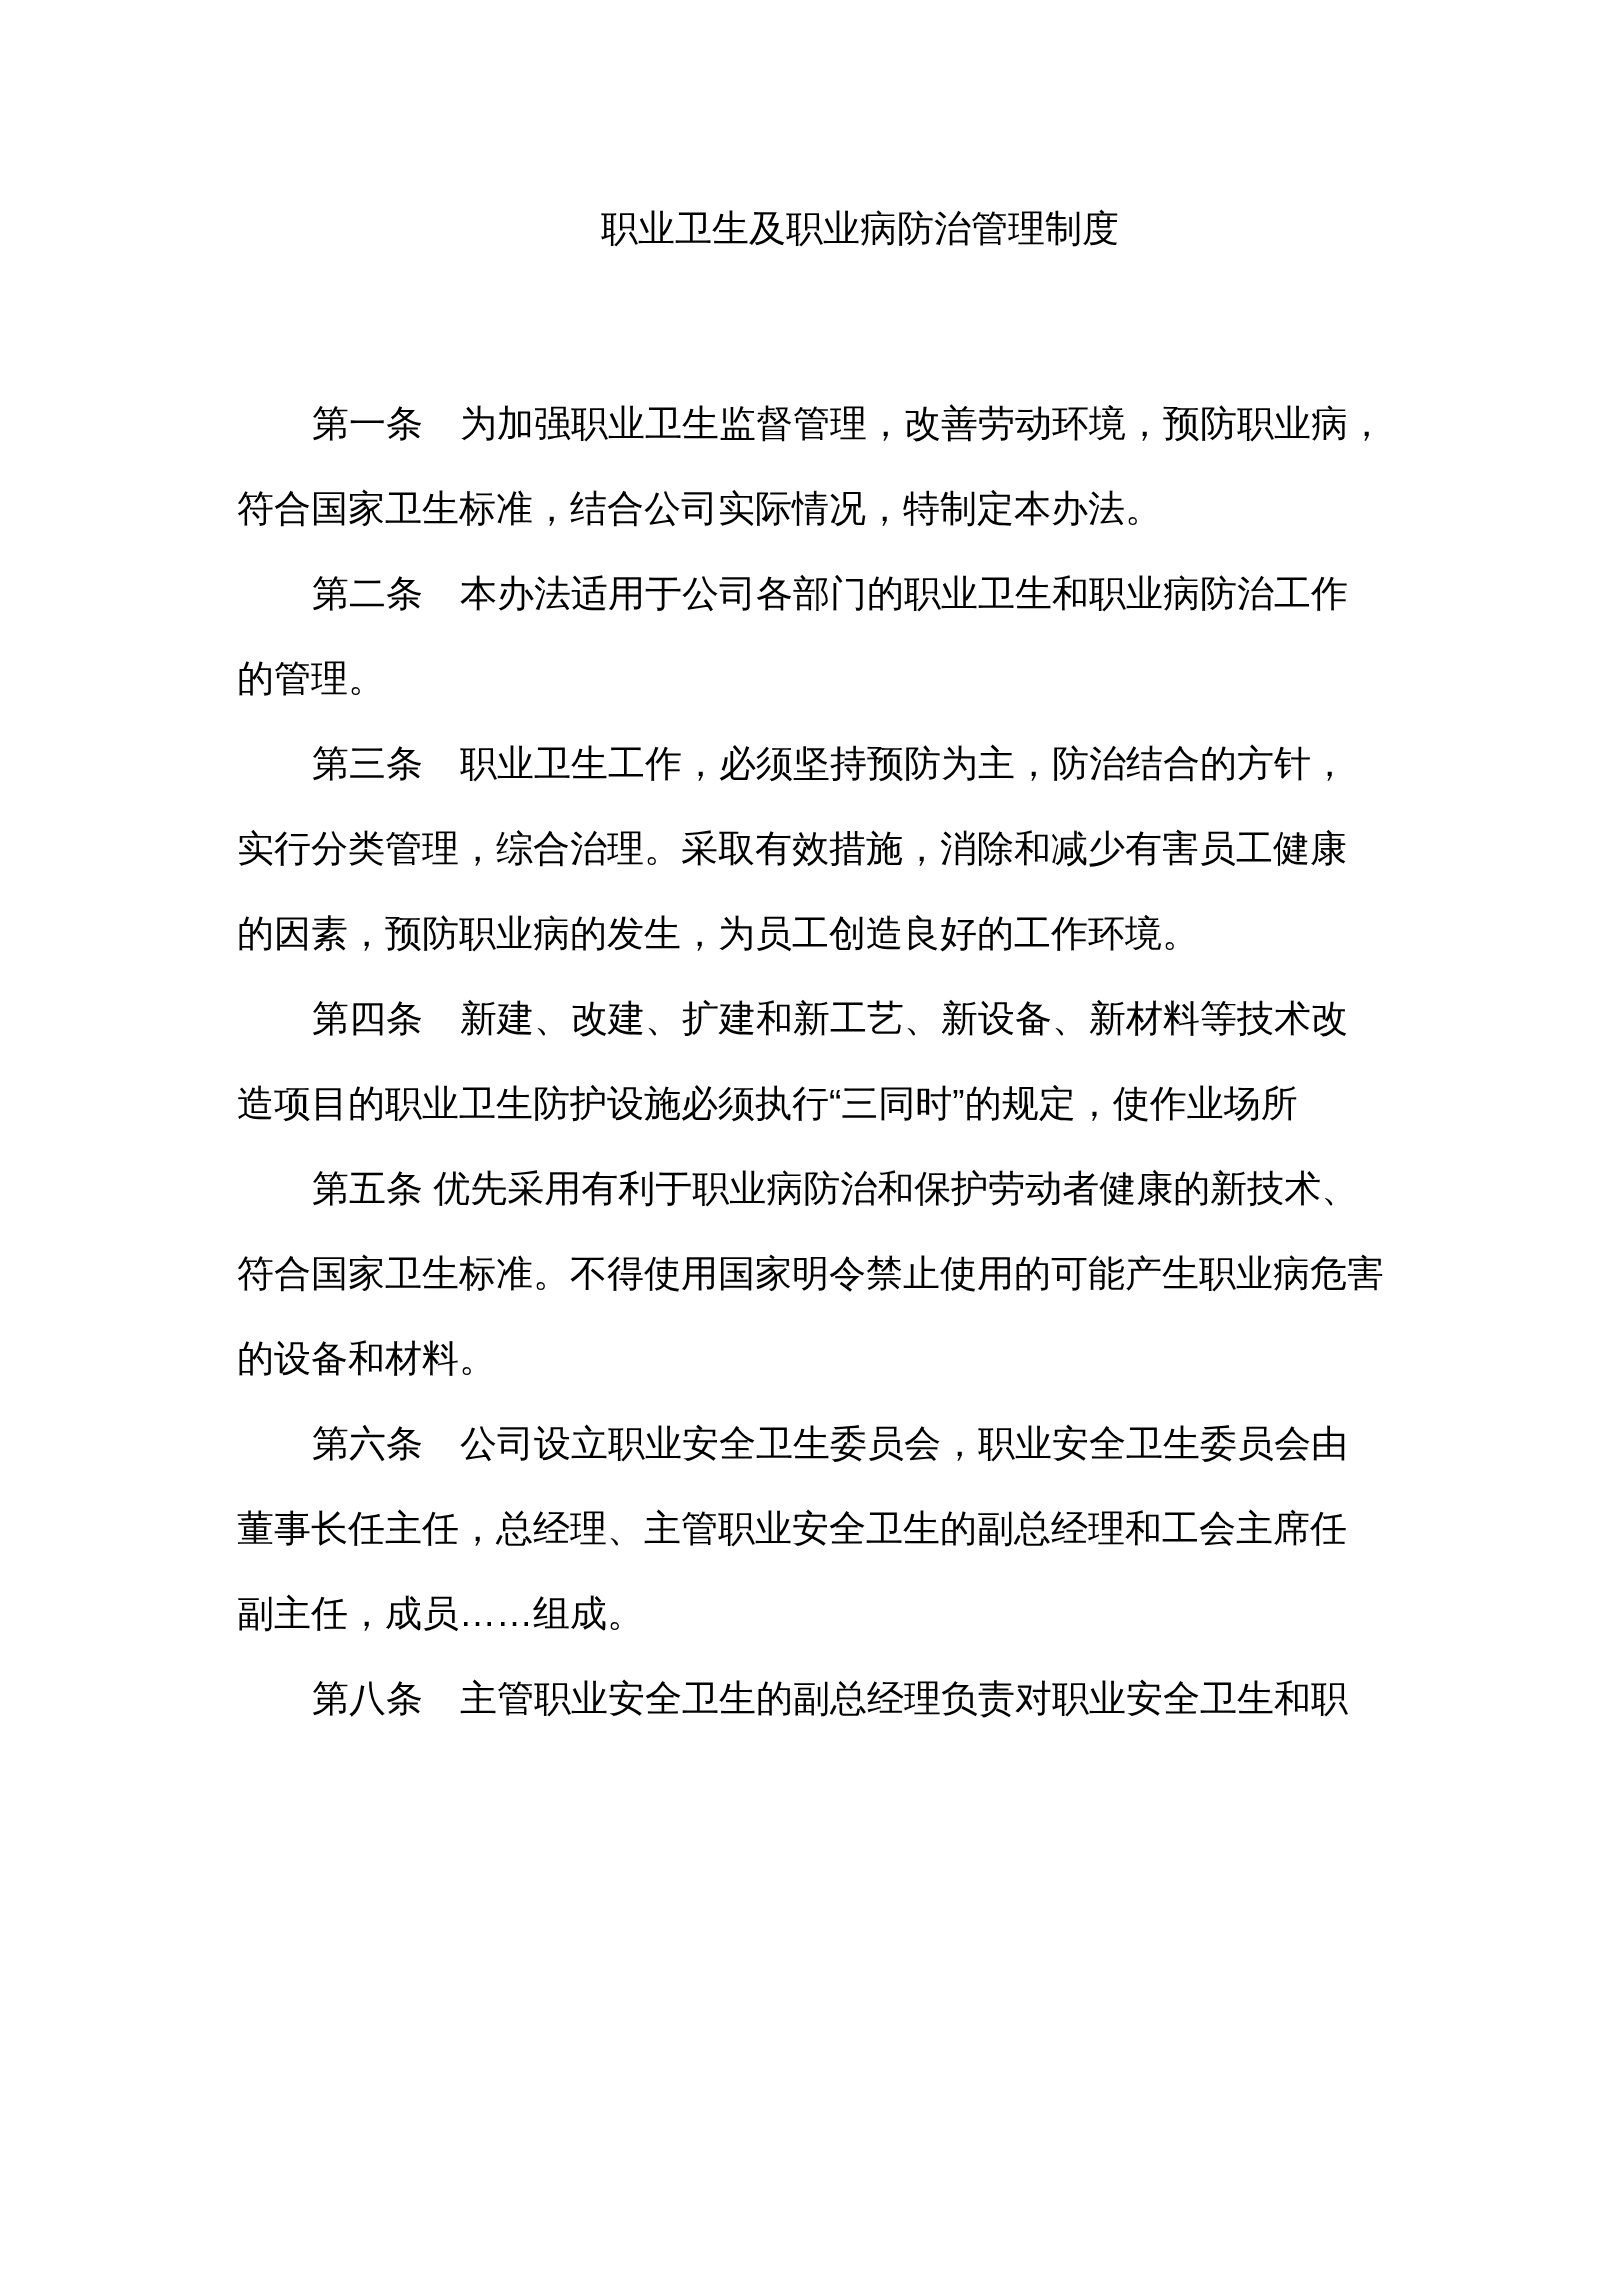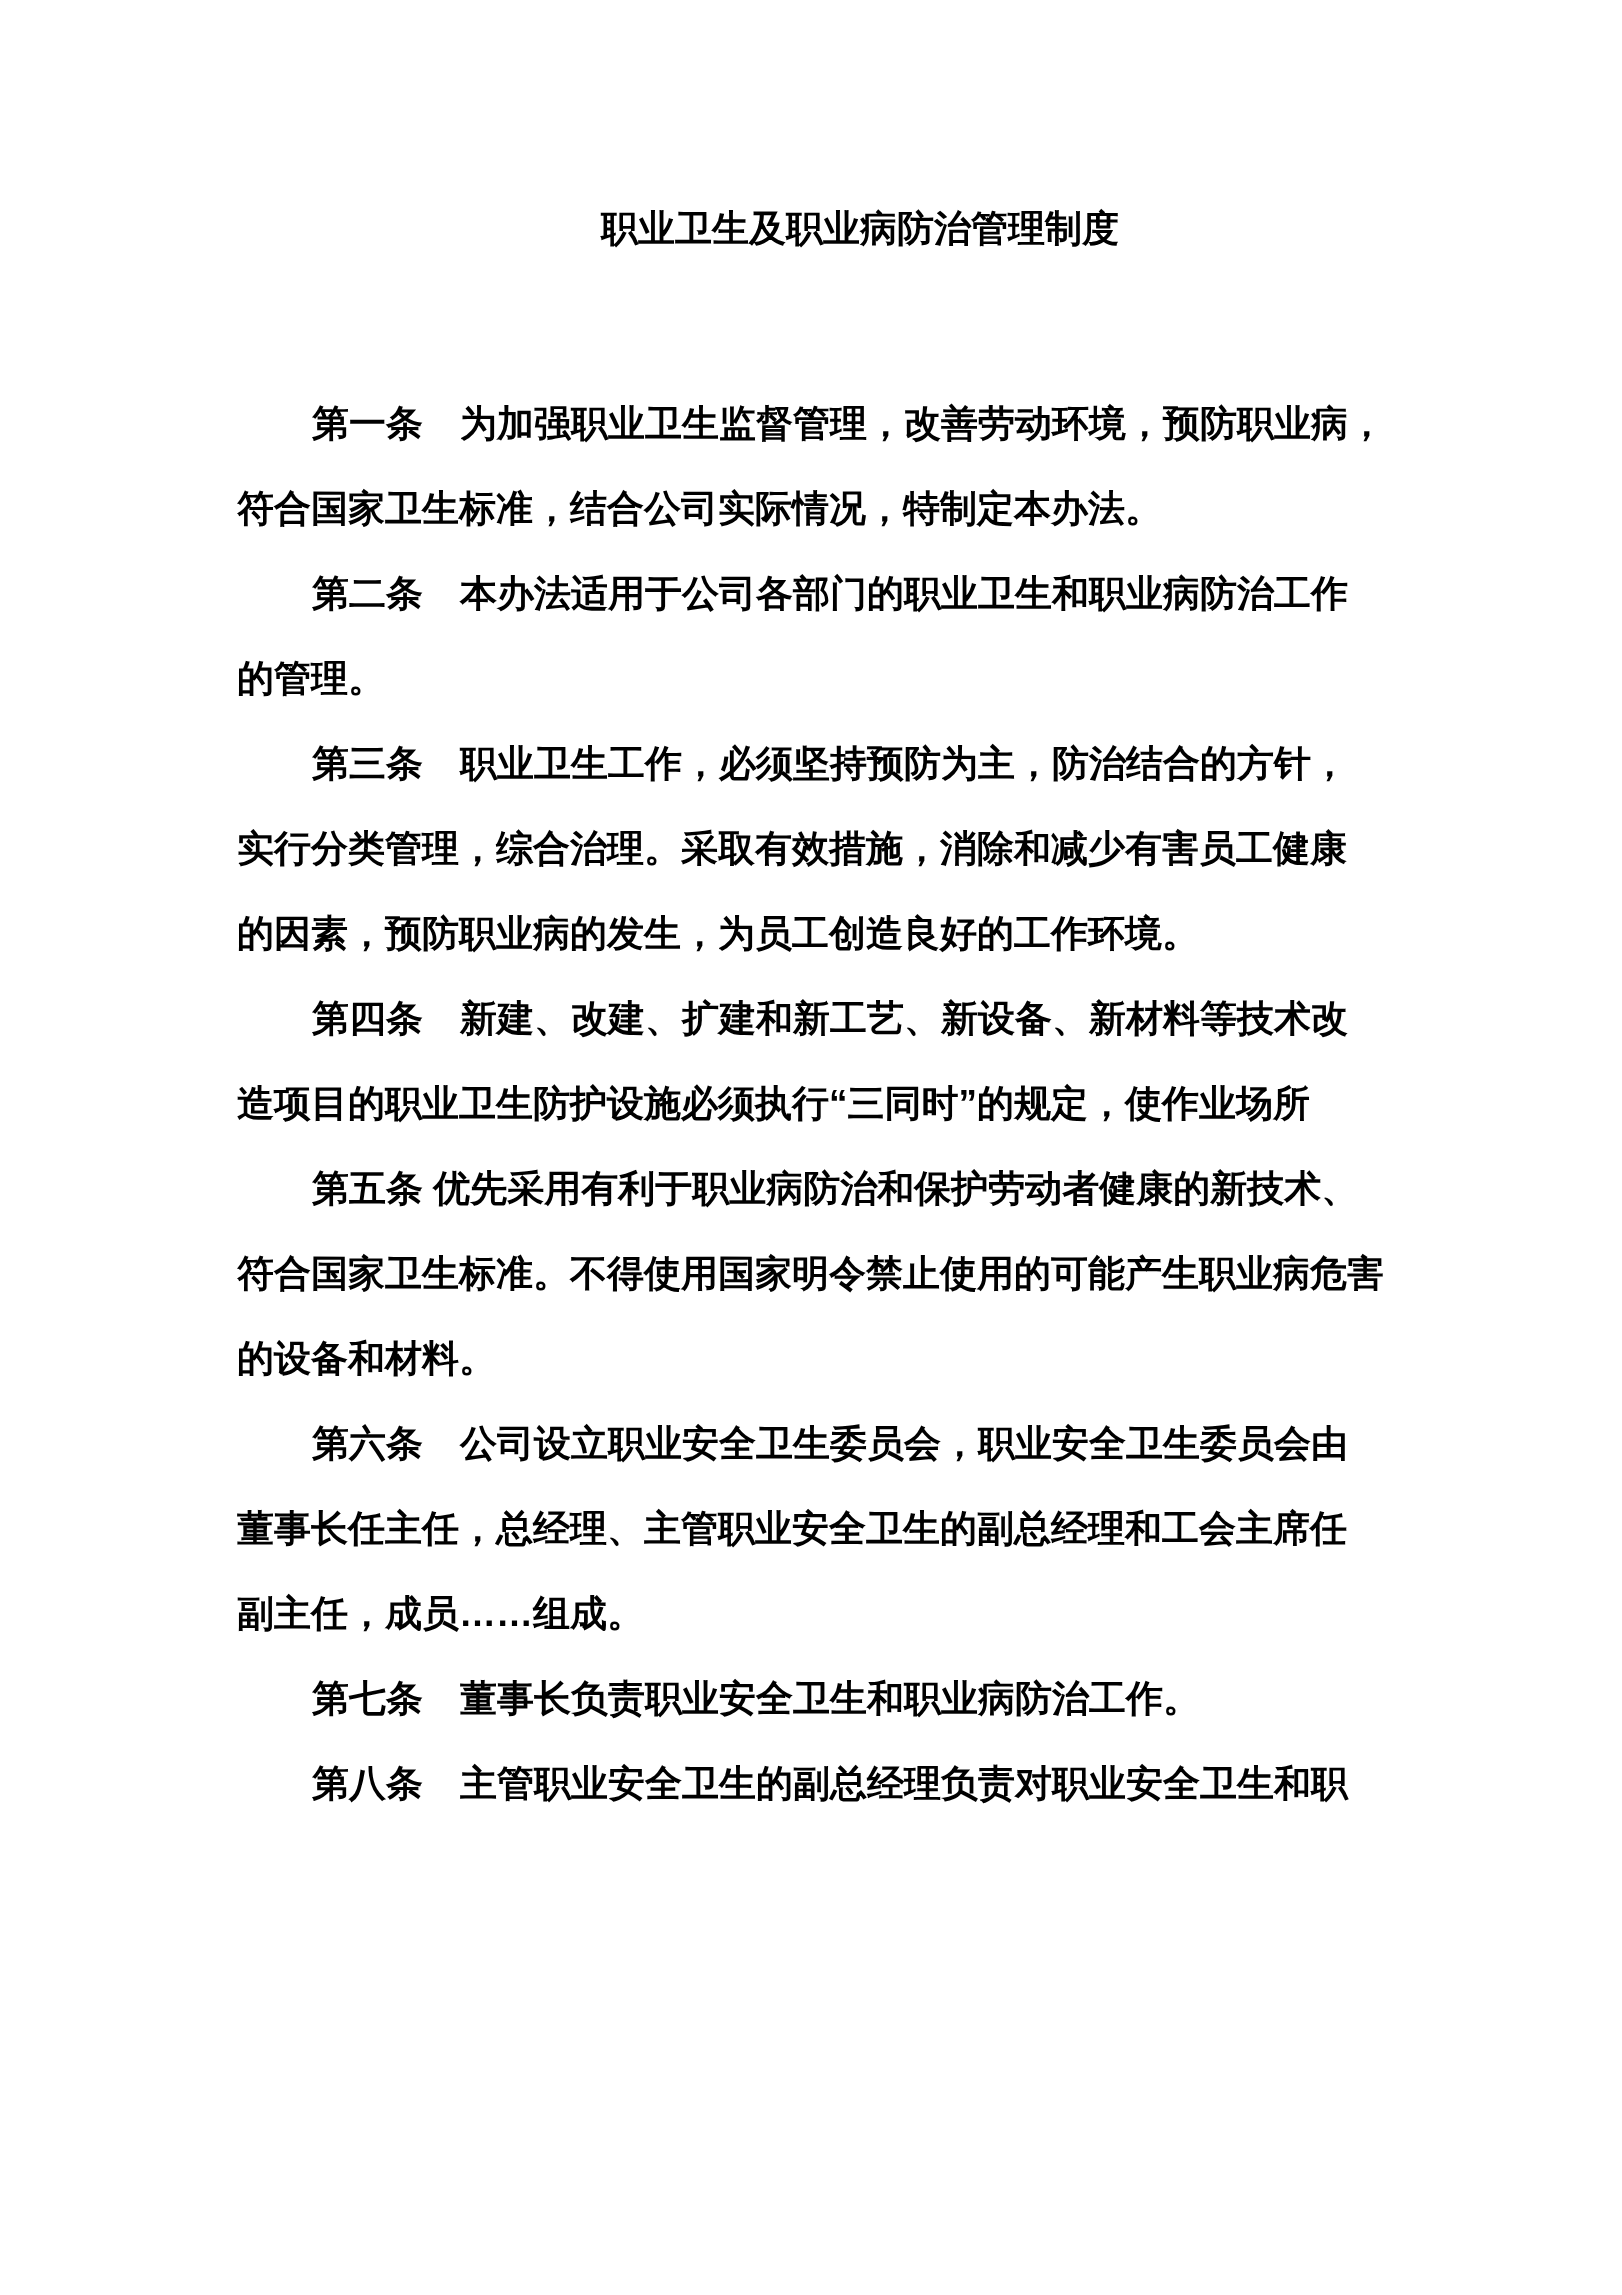--- a/index.html
+++ b/index.html
@@ -7,21 +7,21 @@
     padding: 0;
     background: #ffffff;
   }
   .page {
     position: relative;
     width: 1623px;
     height: 2295px;
     background: #ffffff;
     color: #000000;
     font-family: "Liberation Sans", sans-serif;
-    font-weight: 700;
+    font-weight: 400;
     overflow: hidden;
   }
   .content {
     box-sizing: border-box;
     padding-top: 186px;
     padding-left: 237px;
     width: 1408px; 
   }
   .line {
     font-size: 37px;
@@ -57,18 +57,17 @@
         <div class="line">实行分类管理，综合治理。采取有效措施，消除和减少有害员工健康</div>
         <div class="line">的因素，预防职业病的发生，为员工创造良好的工作环境。</div>
         <div class="line indent">第四条　新建、改建、扩建和新工艺、新设备、新材料等技术改</div>
         <div class="line">造项目的职业卫生防护设施必须执行“三同时”的规定，使作业场所</div>
         <div class="line indent">第五条 优先采用有利于职业病防治和保护劳动者健康的新技术、</div>
         <div class="line">符合国家卫生标准。不得使用国家明令禁止使用的可能产生职业病危害</div>
         <div class="line">的设备和材料。</div>
         <div class="line indent">第六条　公司设立职业安全卫生委员会，职业安全卫生委员会由</div>
         <div class="line">董事长任主任，总经理、主管职业安全卫生的副总经理和工会主席任</div>
         <div class="line">副主任，成员……组成。</div>
-        <div class="line indent">第七条　董事长负责职业安全卫生和职业病防治工作。</div>
         <div class="line indent">第八条　主管职业安全卫生的副总经理负责对职业安全卫生和职</div>
       </div>
   </div>
 </div>
 
 
 </body></html>

